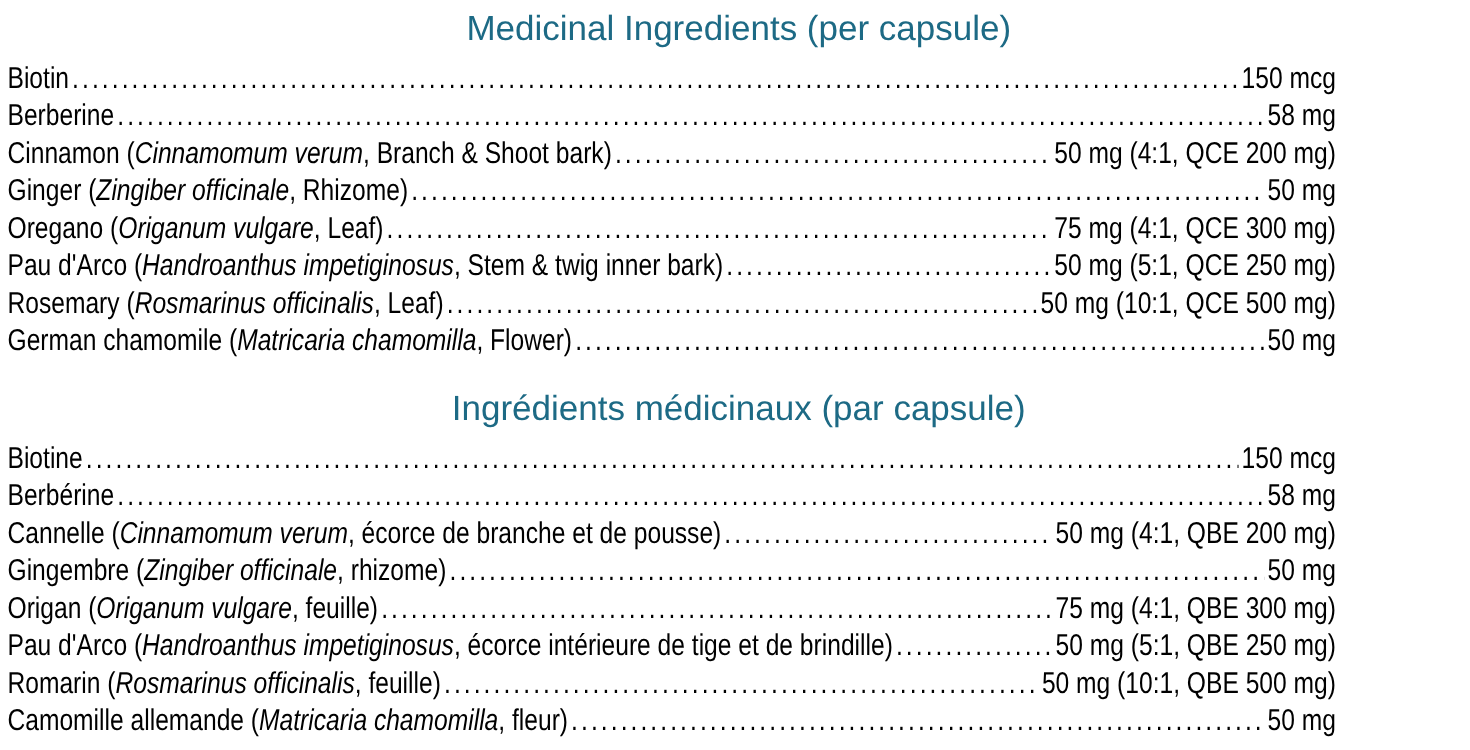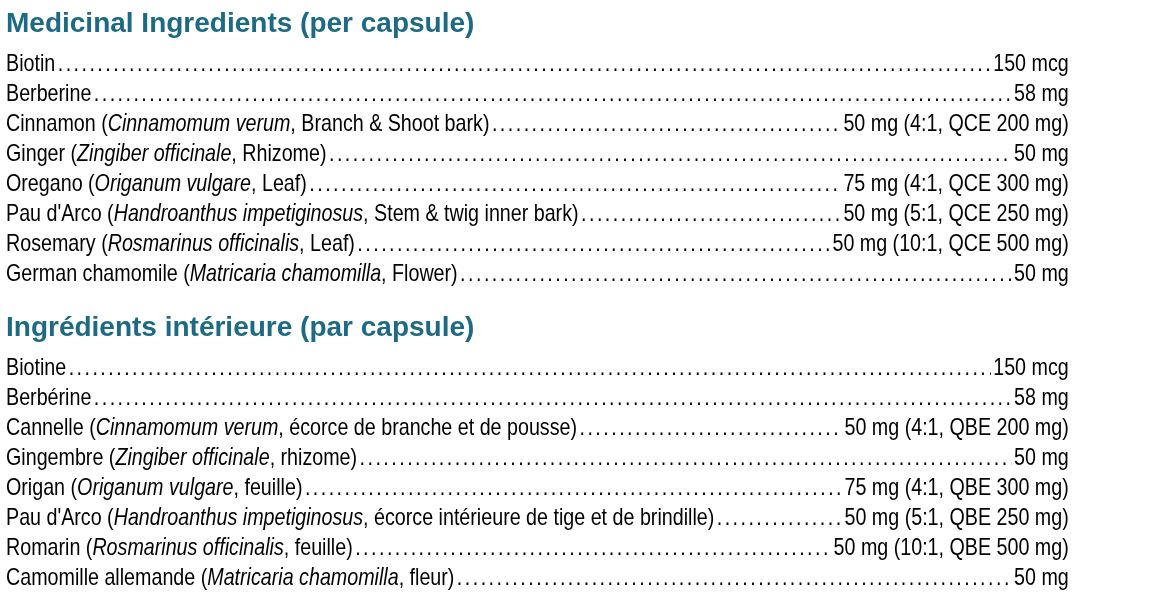--- a/index.html
+++ b/index.html
@@ -12,23 +12,24 @@
     font-family: "Liberation Sans", sans-serif;
     color: #000;
   }
   main {
     padding: 6px 0 0 6px;
   }
   h1.section-heading {
     margin: 0;
     font-size: 28px;
     line-height: 34px;
-    font-weight: bold;
+    font-weight: normal;
     color: var(--accent, #1d6a85);
     letter-spacing: 0px;
+    text-align: center;
   }
   section + section h1.section-heading {
     margin-top: 22px;
   }
   
   .ingredient-list {
     margin-top: 8px;
     width: 1296px;
     transform: scaleX(0.82);
     transform-origin: 0 0;
@@ -102,21 +103,21 @@
         </div>
         <div class="row">
           <span class="name"><span>German chamomile (</span><i>Matricaria chamomilla</i><span>, Flower)</span></span>
           <span class="dots"></span>
           <span class="amount">50 mg</span>
         </div>
       </div>
   </section>
 
   <section>
-    <h1 class="section-heading">Ingrédients intérieure (par capsule)</h1>
+    <h1 class="section-heading">Ingrédients médicinaux (par capsule)</h1>
     <div class="ingredient-list">
         <div class="row">
           <span class="name"><span>Biotine</span></span>
           <span class="dots"></span>
           <span class="amount">150 mcg</span>
         </div>
         <div class="row">
           <span class="name"><span>Berbérine</span></span>
           <span class="dots"></span>
           <span class="amount">58 mg</span>

